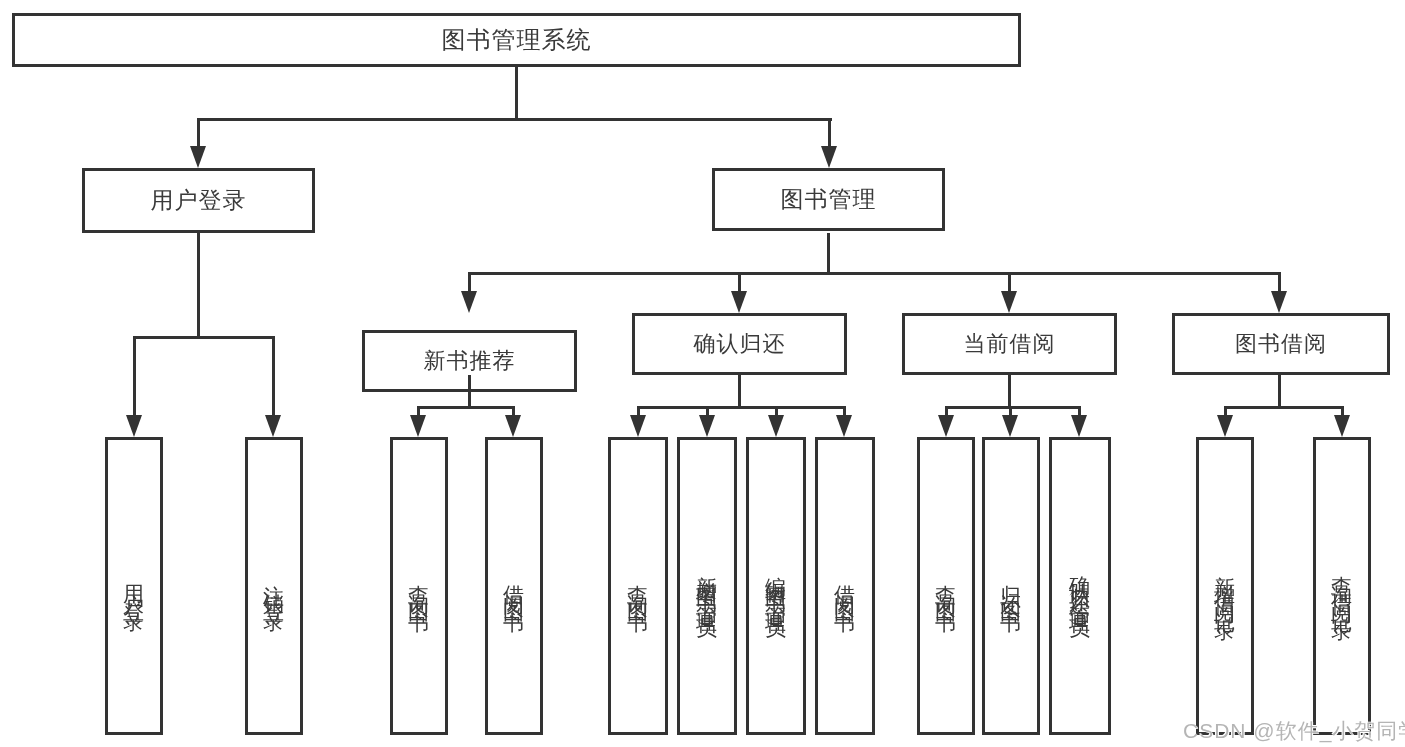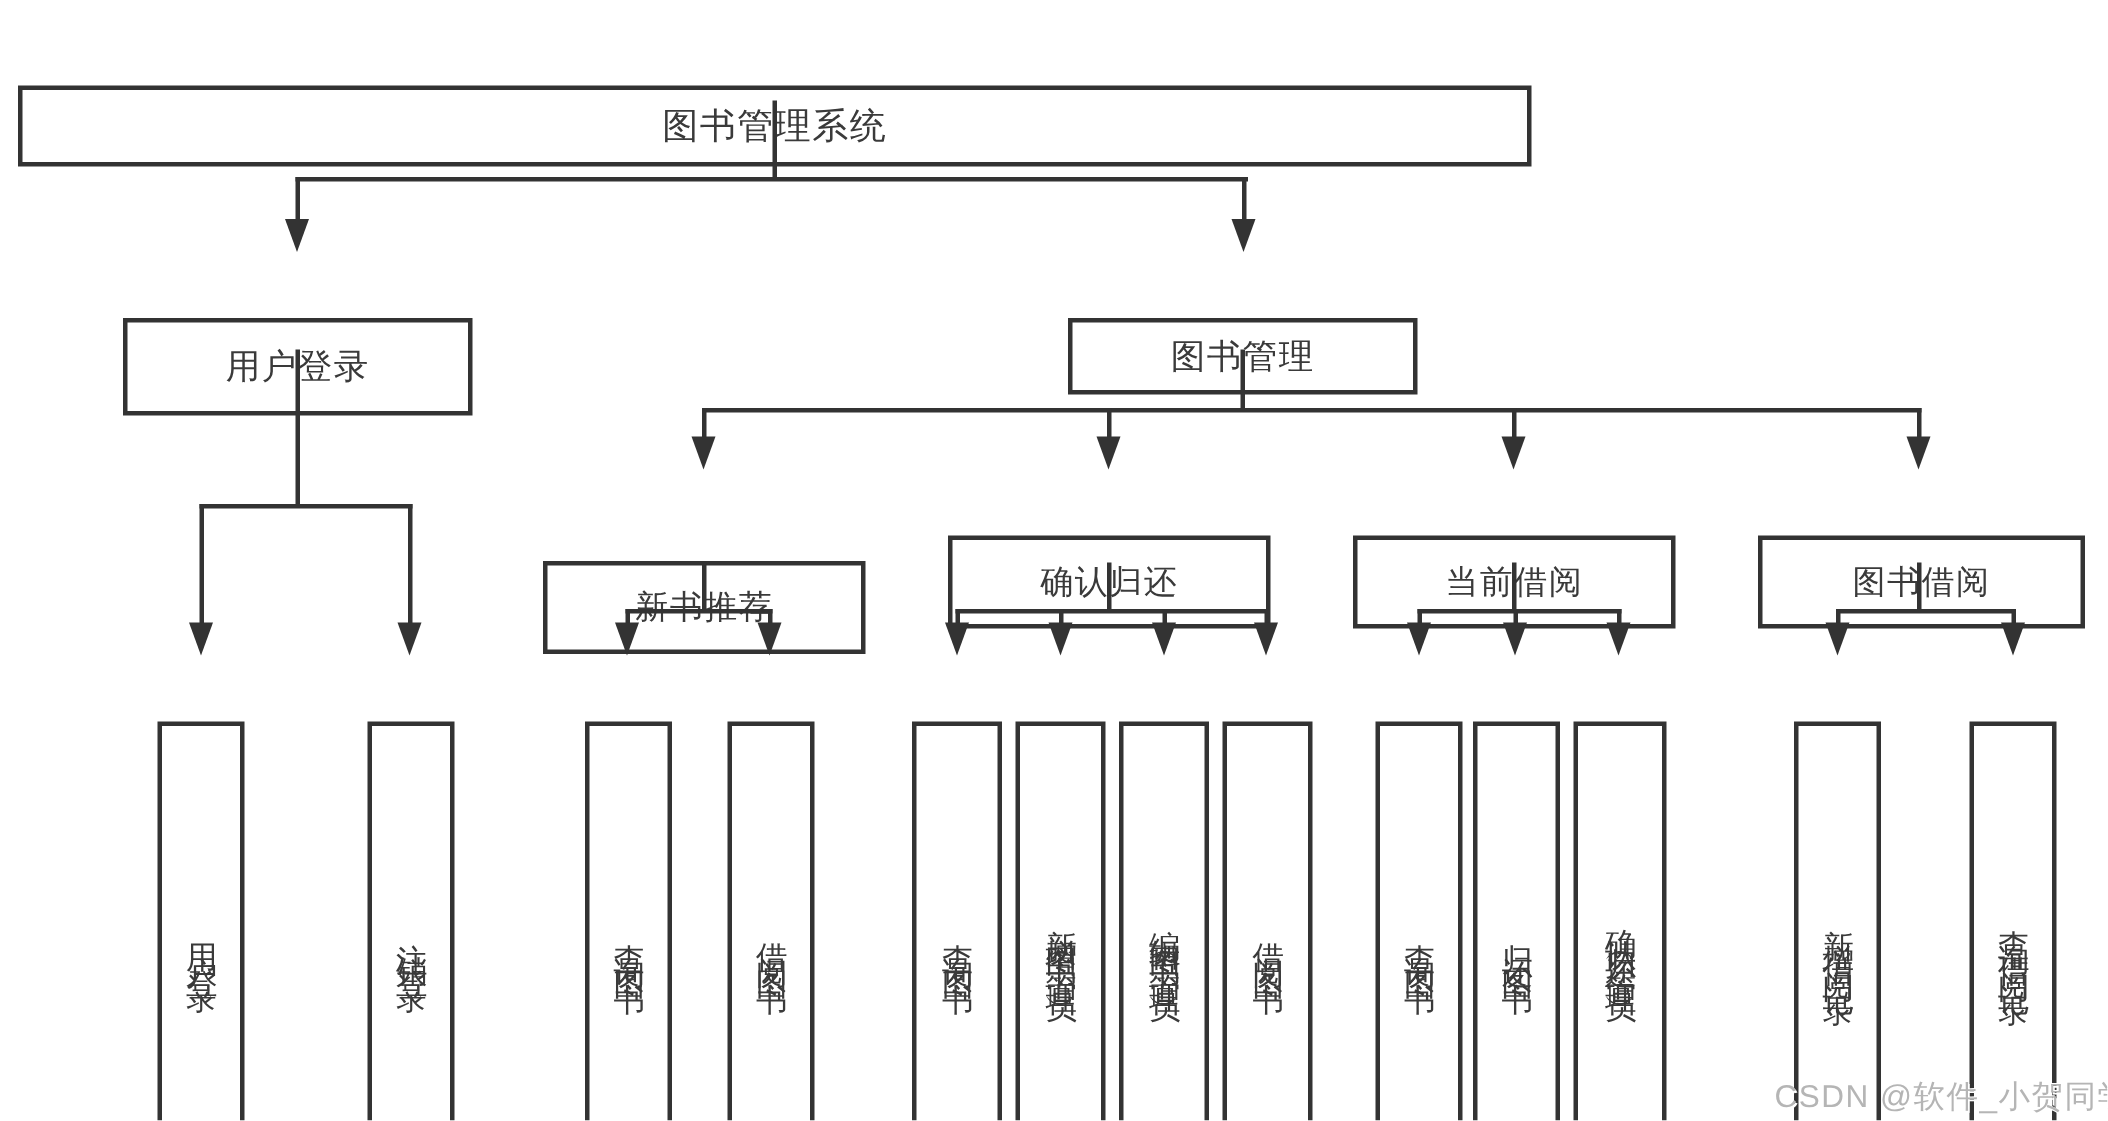--- a/index.html
+++ b/index.html
@@ -2,21 +2,21 @@
 <html><head>
 <meta charset="utf-8">
 <style>
   html,body{margin:0;padding:0;background:#ffffff;}
   .stage{
     position:relative;width:1405px;height:747px;background:#ffffff;overflow:hidden;
     font-family:"Liberation Sans",sans-serif;color:#3a3a3a;
   }
   .box{
     position:absolute;box-sizing:border-box;background:#ffffff;border:3px solid #333333;
-    display:flex;align-items:center;justify-content:center;text-align:center;margin-top:44px;
+    display:flex;align-items:center;justify-content:center;text-align:center;
   }
   .root-box{font-size:24px;letter-spacing:1px;}
   .l2-box{font-size:23px;letter-spacing:1px;}
   .l3-box{font-size:22px;letter-spacing:1px;}
   .leaf{font-size:21px;}
   .vtext{
     writing-mode:vertical-rl;text-orientation:mixed;
     letter-spacing:9px;line-height:1;white-space:nowrap;
   }
   .hline,.vline{position:absolute;background:#333333;}
@@ -44,21 +44,21 @@
     <div class="hline" style="left:197px;top:118px;width:635px;height:3px;"></div>
     <div class="vline" style="left:197px;top:118px;width:3px;height:32px;"></div>
     <div class="arrow" style="left:190px;top:146px;"></div>
     <div class="vline" style="left:828px;top:118px;width:3px;height:32px;"></div>
     <div class="arrow" style="left:821px;top:146px;"></div>
   </div>
 
   <div class="box l2-box" style="left:82px;top:168px;width:233px;height:65px;">
     <span>用户登录</span>
   </div>
-  <div class="box l2-box" style="left:712px;top:168px;width:233px;height:51px;">
+  <div class="box l2-box" style="left:712px;top:168px;width:233px;height:63px;">
     <span>图书管理</span>
   </div>
 
   <div>
     <div class="vline" style="left:197px;top:233px;width:3px;height:103px;"></div>
     <div class="hline" style="left:133px;top:336px;width:142px;height:3px;"></div>
     <div class="vline" style="left:133px;top:336px;width:3px;height:82px;"></div>
     <div class="arrow" style="left:126px;top:415px;"></div>
     <div class="vline" style="left:272px;top:336px;width:3px;height:82px;"></div>
     <div class="arrow" style="left:265px;top:415px;"></div>

